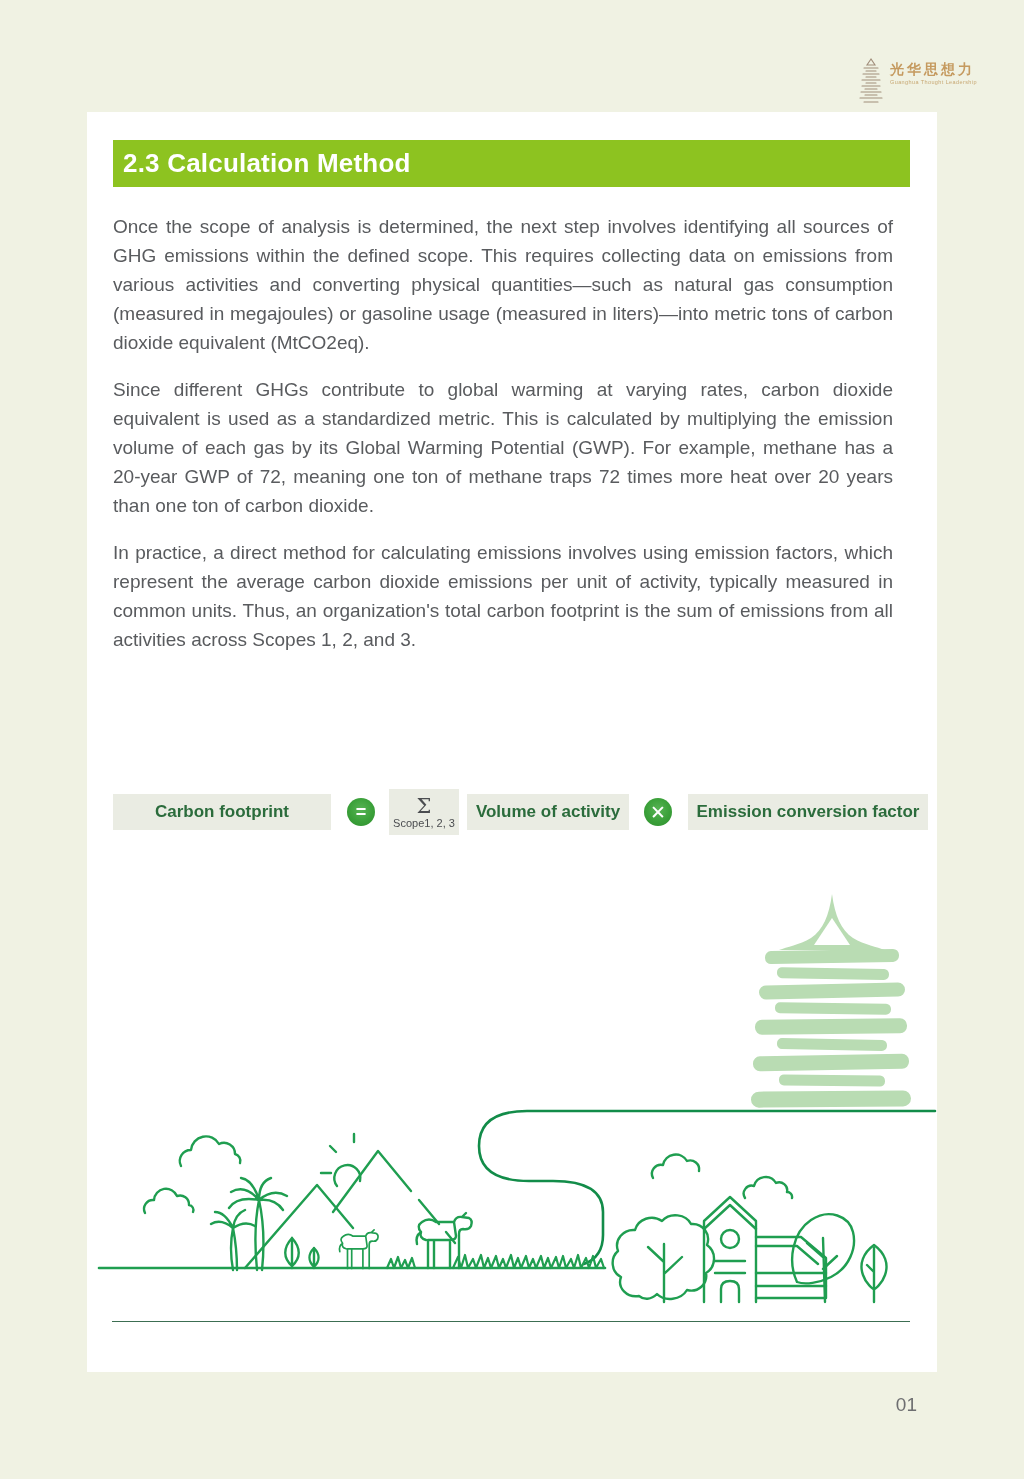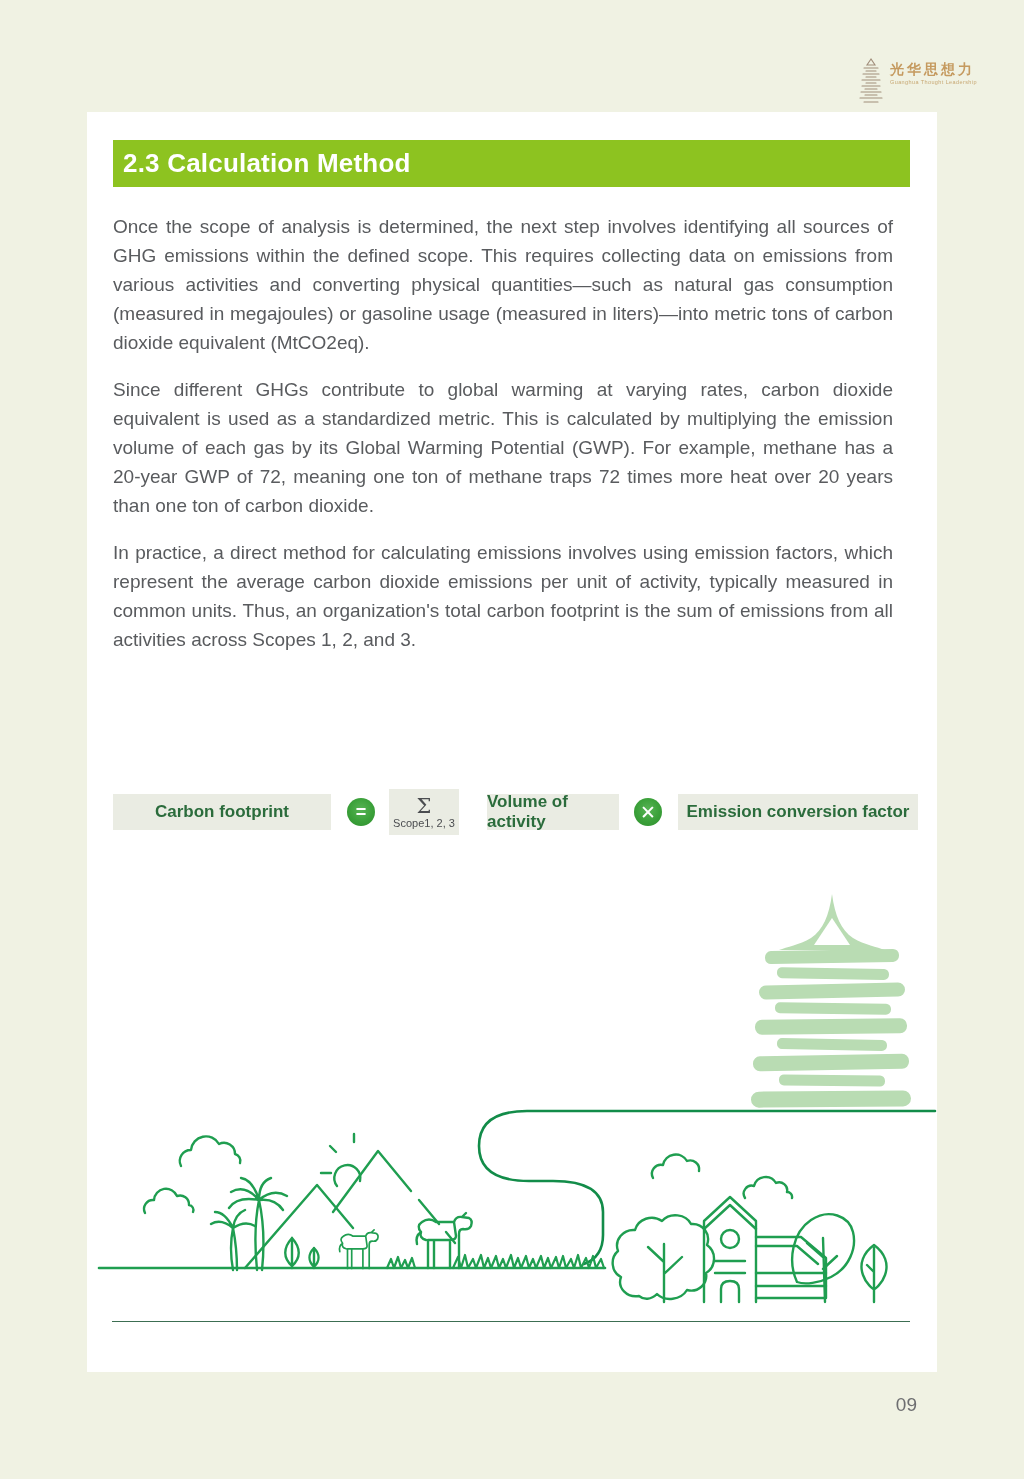--- a/index.html
+++ b/index.html
@@ -34,21 +34,21 @@
   .formula{
     position:absolute;left:26px;top:676px;width:797px;height:48px;
     display:flex;align-items:center;
   }
   .f-box{
     background:#eaece3;color:#2b6c3c;font-weight:bold;font-size:17px;
     height:36px;display:flex;align-items:center;justify-content:center;
     flex:0 0 auto;
   }
   .f-result{width:218px;}
-  .f-op1{width:132px;margin-left:28px;}
+  .f-op1{width:162px;margin-left:8px;}
   .f-op2{width:240px;margin-left:16px;}
   .f-circle{
     width:28px;height:28px;border-radius:50%;flex:0 0 auto;
     background:radial-gradient(circle at 50% 42%, #58b455 0%, #3aa039 55%, #2f8e2e 100%);
     color:#ffffff;font-weight:bold;font-size:18px;
     display:flex;align-items:center;justify-content:center;
   }
   .f-eq{margin-left:16px;}
   .f-times{margin-left:15px;font-size:19px;}
   .f-sigma{
@@ -196,13 +196,13 @@
       <g>
         <path d="M787 365 C776 373 772 384 776 395 C779 404 786 409 787 409 C788 409 795 404 798 395 C802 384 798 373 787 365 Z"></path>
         <path d="M787 368 V422 M787 392 L780 385"></path>
       </g>
     </g>
   </svg>
 
   <div class="bottom-rule"></div>
 </div>
 
-<div class="page-number">09</div>
+<div class="page-number">01</div>
 
 </body></html>

